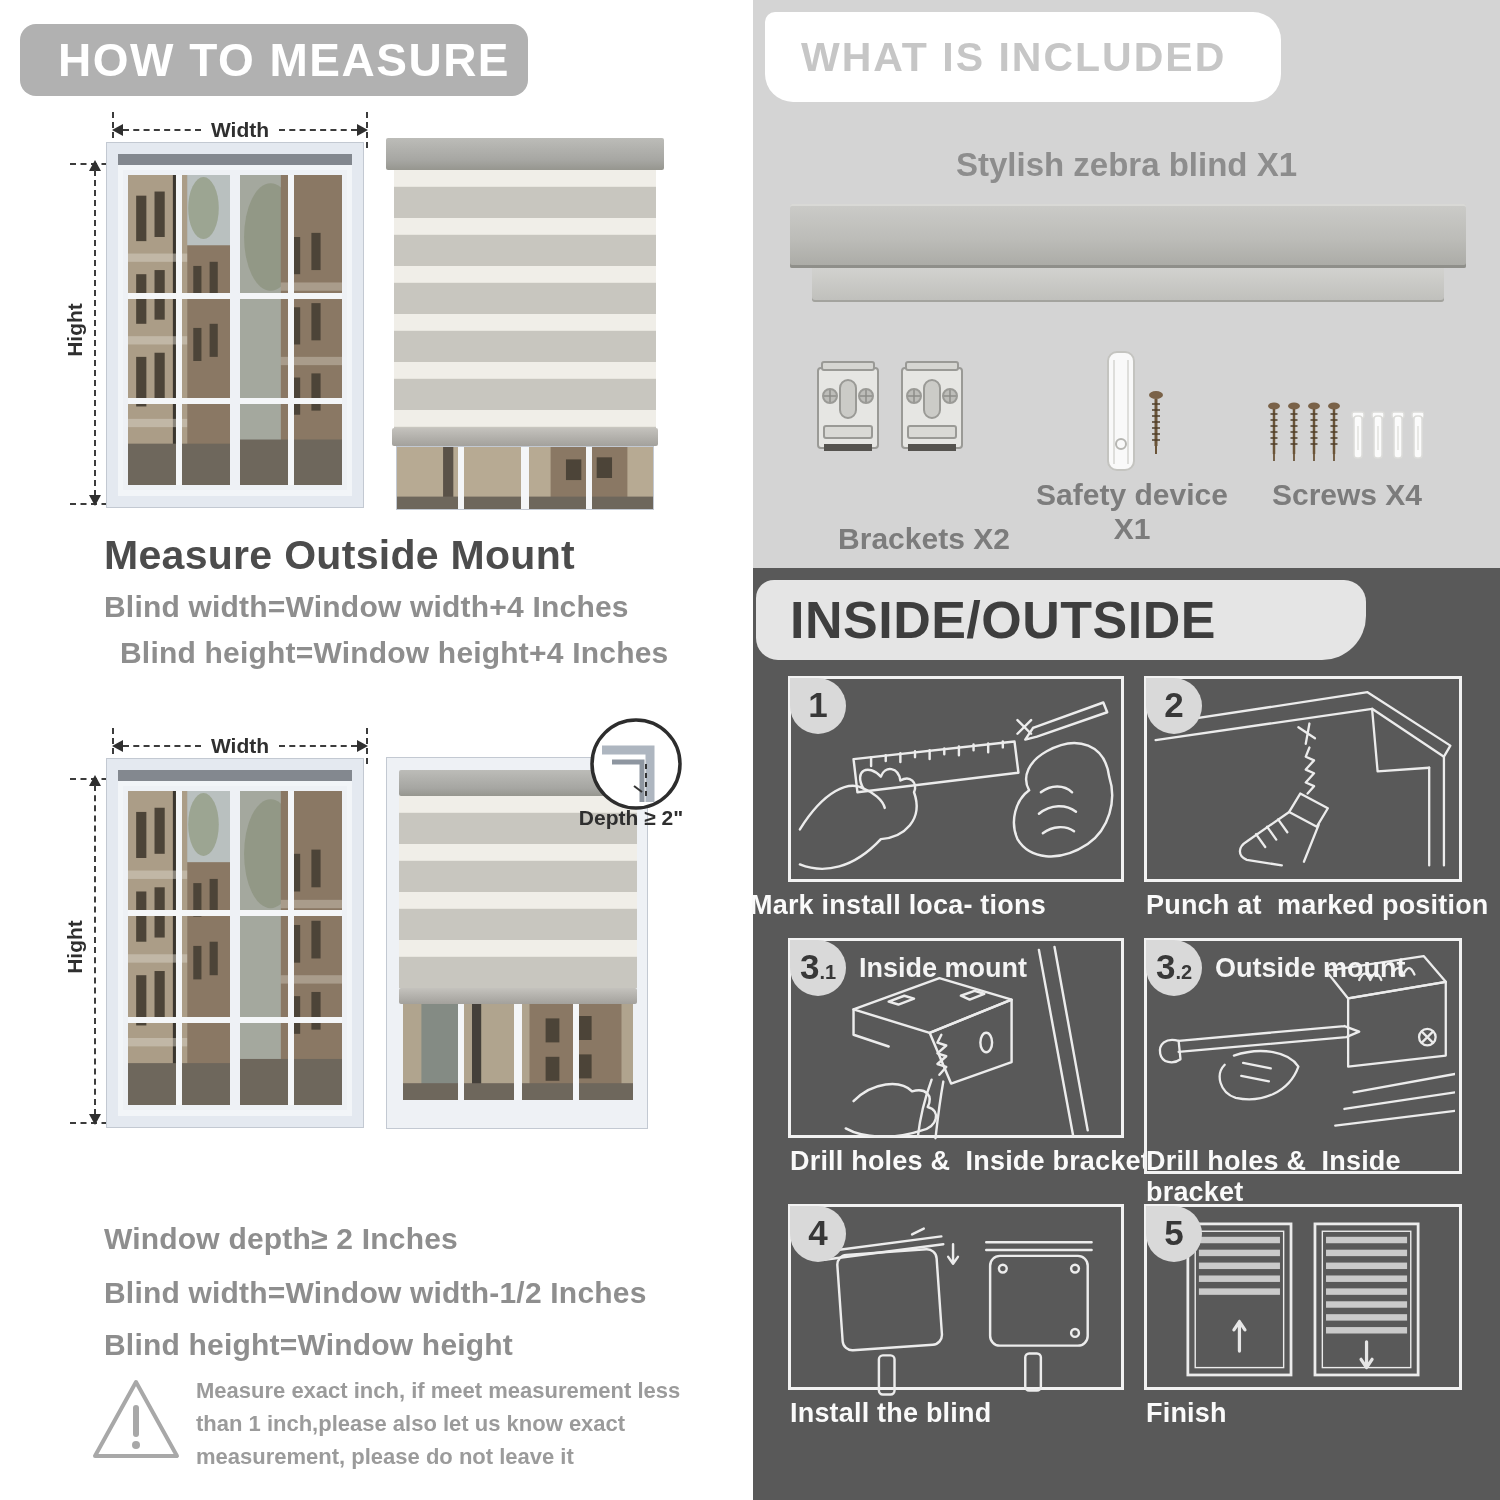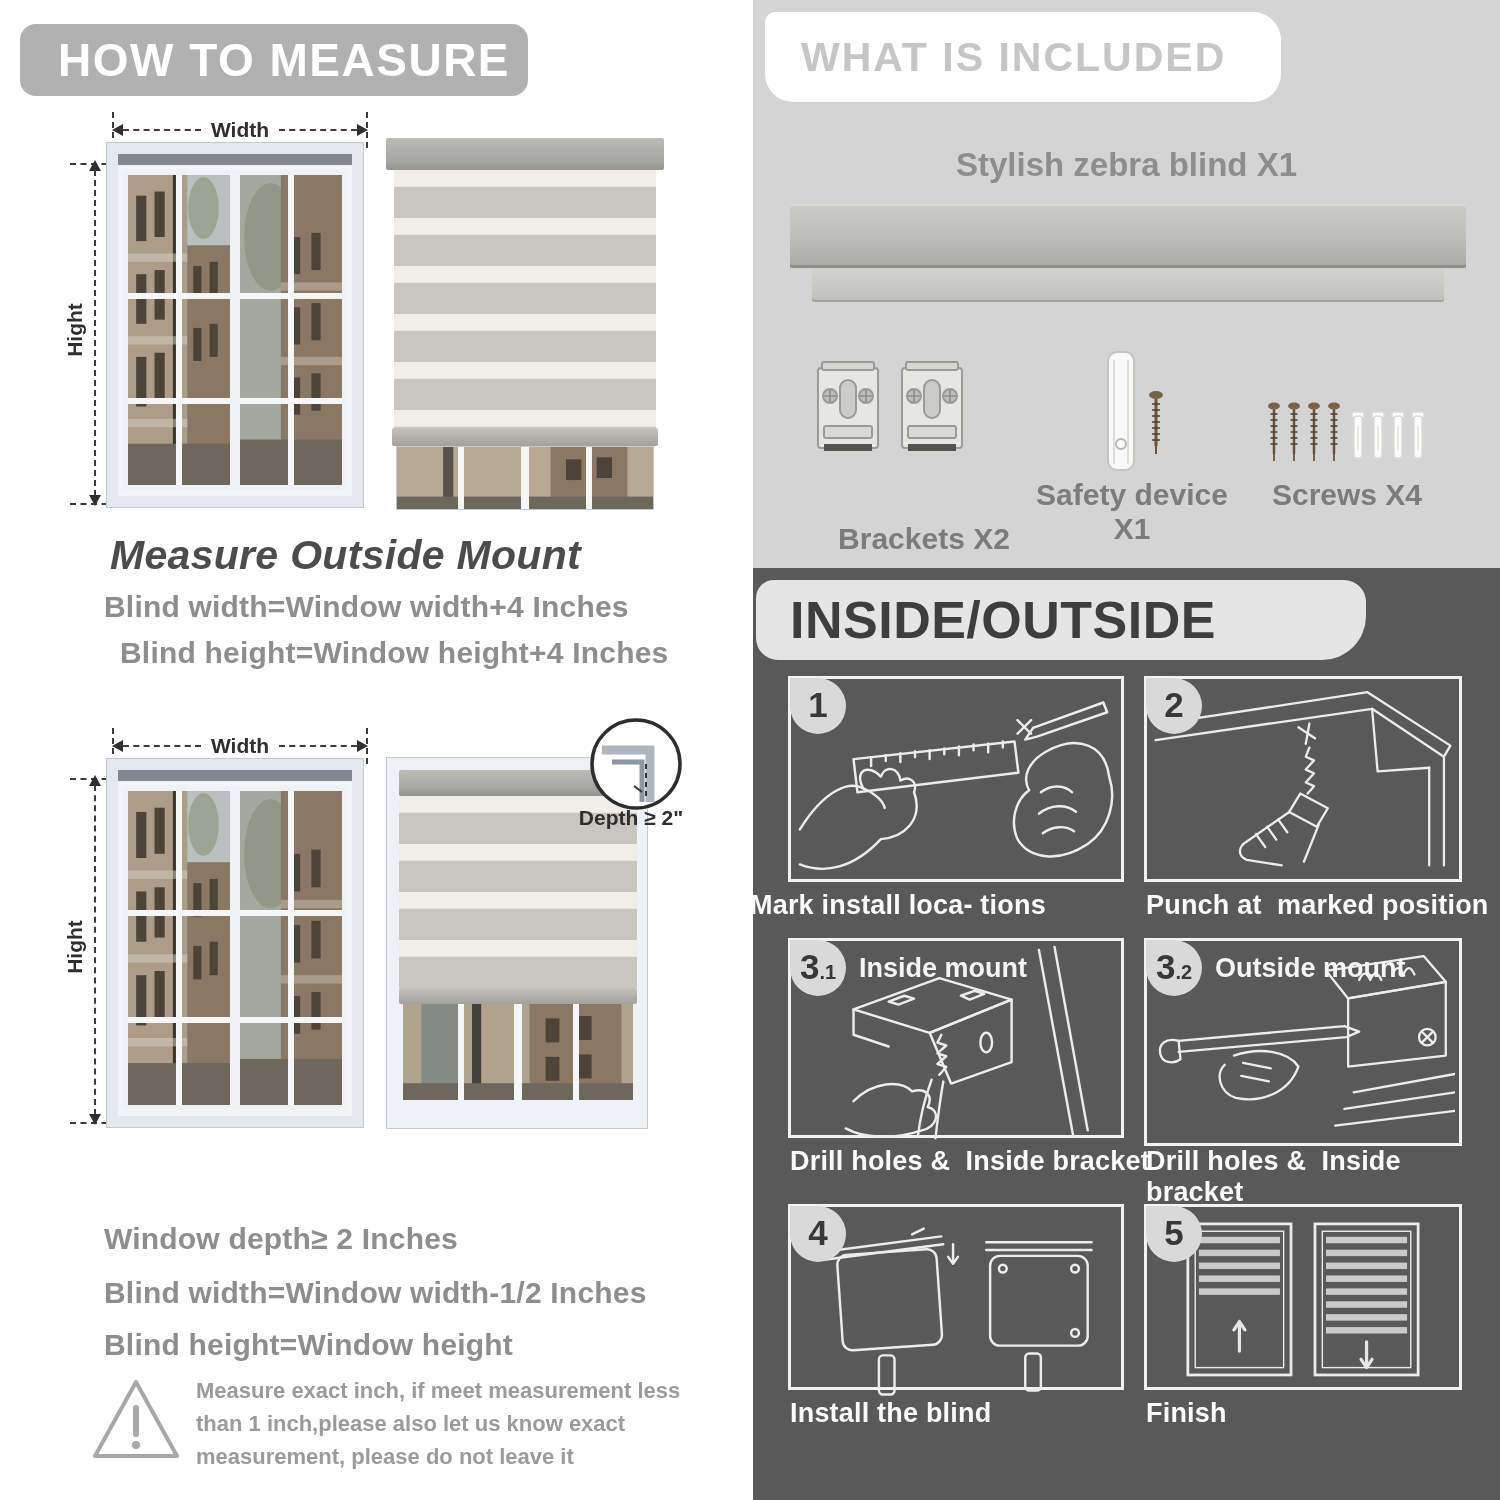--- a/index.html
+++ b/index.html
@@ -172,21 +172,21 @@
             <rect x="78" y="5" width="6" height="10"></rect>
           </g>
         <rect y="24" width="100" height="6" fill="#6e675c"></rect>
       </svg>
       <div class="mull-v" style="margin-left:-4px;width:8px;"></div>
       <div class="mull-v" style="left:25%;"></div>
       <div class="mull-v" style="left:75%;"></div>
     </div>
   </div>
 
-  <div class="abs heading" style="left:110px;top:532px;font-style:italic;">Measure Outside Mount</div>
+  <div class="abs heading" style="left:104px;top:532px;">Measure Outside Mount</div>
   <div class="abs bodyline" style="left:104px;top:590px;">Blind width=Window width+4 Inches</div>
   <div class="abs bodyline" style="left:120px;top:636px;">Blind height=Window height+4 Inches</div>
 
   <div class="abs h-arrow" style="left:112px;top:734px;width:256px;">
     <div class="tri-l"></div>
     <div class="dash"></div>
     <div class="lbl">Width</div>
     <div class="dash"></div>
     <div class="tri-r"></div>
   </div>
@@ -448,21 +448,21 @@
         <path d="M96,58 l16,-6 l10,3 l-16,6 Z M170,52 l14,-5 l10,3 l-15,6 Z"></path>
         <ellipse cx="196" cy="100" rx="6" ry="10"></ellipse>
         <path d="M150,92 l-4,8 l9,3 l-9,8 l9,3 l-9,8 l9,3 l-7,8"></path>
         <path d="M140,138 C132,160 128,178 126,196 M152,140 C148,162 146,180 144,198"></path>
         <path d="M60,160 C80,140 108,138 120,150 C134,146 142,154 136,166 C150,170 146,186 130,190 C100,200 70,198 52,188"></path>
       </g>
     </svg>
   </div>
   <div class="abs caption" style="left:790px;top:1146px;">Drill holes &amp;  Inside bracket</div>
 
-  <div class="abs step-panel" style="left:1144px;top:938px;width:318px;height:208px;">
+  <div class="abs step-panel" style="left:1144px;top:938px;width:318px;height:236px;">
     <div class="badge"><span class="num">3</span><span class="sub">.2</span></div>
     <div class="step-title">Outside mount</div>
     <svg class="illus" viewBox="0 0 330 200" preserveAspectRatio="xMidYMid meet">
       <g stroke="#ececec" stroke-width="2.5" fill="none" stroke-linecap="round" stroke-linejoin="round">
         <path d="M190,28 L296,12 L320,40 L214,58 Z"></path>
         <path d="M214,58 L320,40 L320,120 L214,132 Z"></path>
         <path d="M226,38 q6,-14 12,0 q6,-14 12,0 M262,32 q6,-14 12,0 q6,-14 12,0"></path>
         <circle cx="300" cy="100" r="9"></circle>
         <path d="M294,94 l12,12 M306,94 l-12,12"></path>
         <path d="M30,104 L210,88 M30,116 L212,100 M210,88 L226,94 L212,100"></path>

